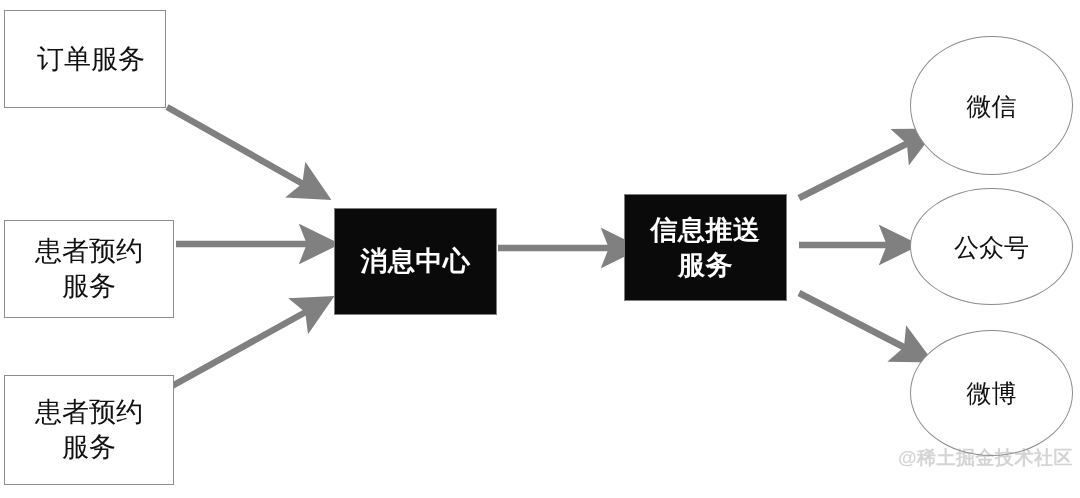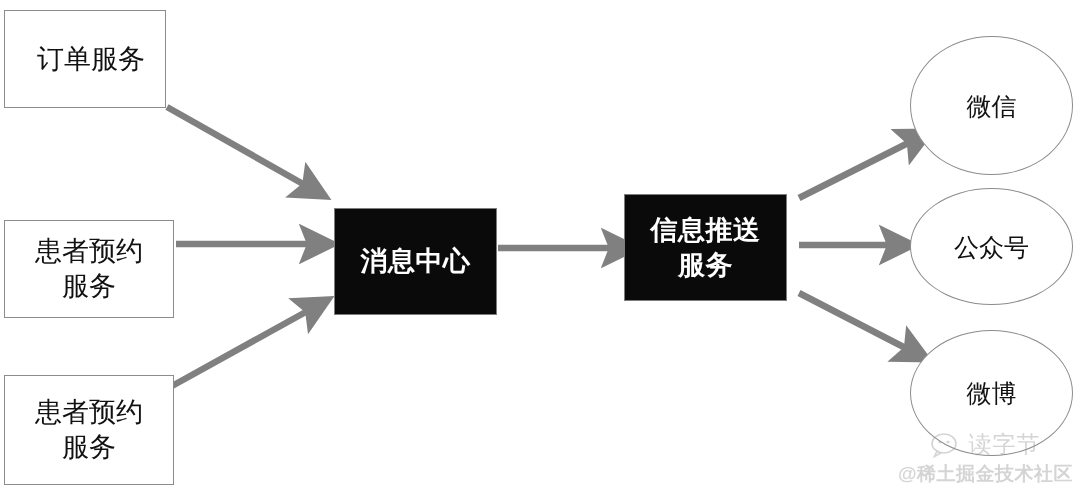--- a/index.html
+++ b/index.html
@@ -166,25 +166,16 @@
 
   <div class="node node-channel" id="node-weibo">
     <span class="node-label">微博</span>
   </div>
 
   <div class="node node-channel" id="node-official">
     <span class="node-label">公众号</span>
   </div>
 
   <div id="watermark">
-    <div id="watermark-top-row">
-      <svg width="34" height="26" viewBox="0 0 34 26">
-        <ellipse cx="13" cy="11.5" rx="12" ry="9.5" fill="none" stroke="#9a9a9a" stroke-width="1.6"></ellipse>
-        <path d="M 6 19 L 3.5 24.5 L 9.5 21.2 Z" fill="none" stroke="#9a9a9a" stroke-width="1.6"></path>
-        <ellipse cx="9" cy="10" rx="1.7" ry="1.3" fill="#9a9a9a"></ellipse>
-        <ellipse cx="17" cy="10" rx="1.7" ry="1.3" fill="#9a9a9a"></ellipse>
-      </svg>
-      <span id="watermark-brand">读字节</span>
-    </div>
     <div id="watermark-handle">@稀土掘金技术社区</div>
   </div>
 
 </div>
 
 </body></html>

